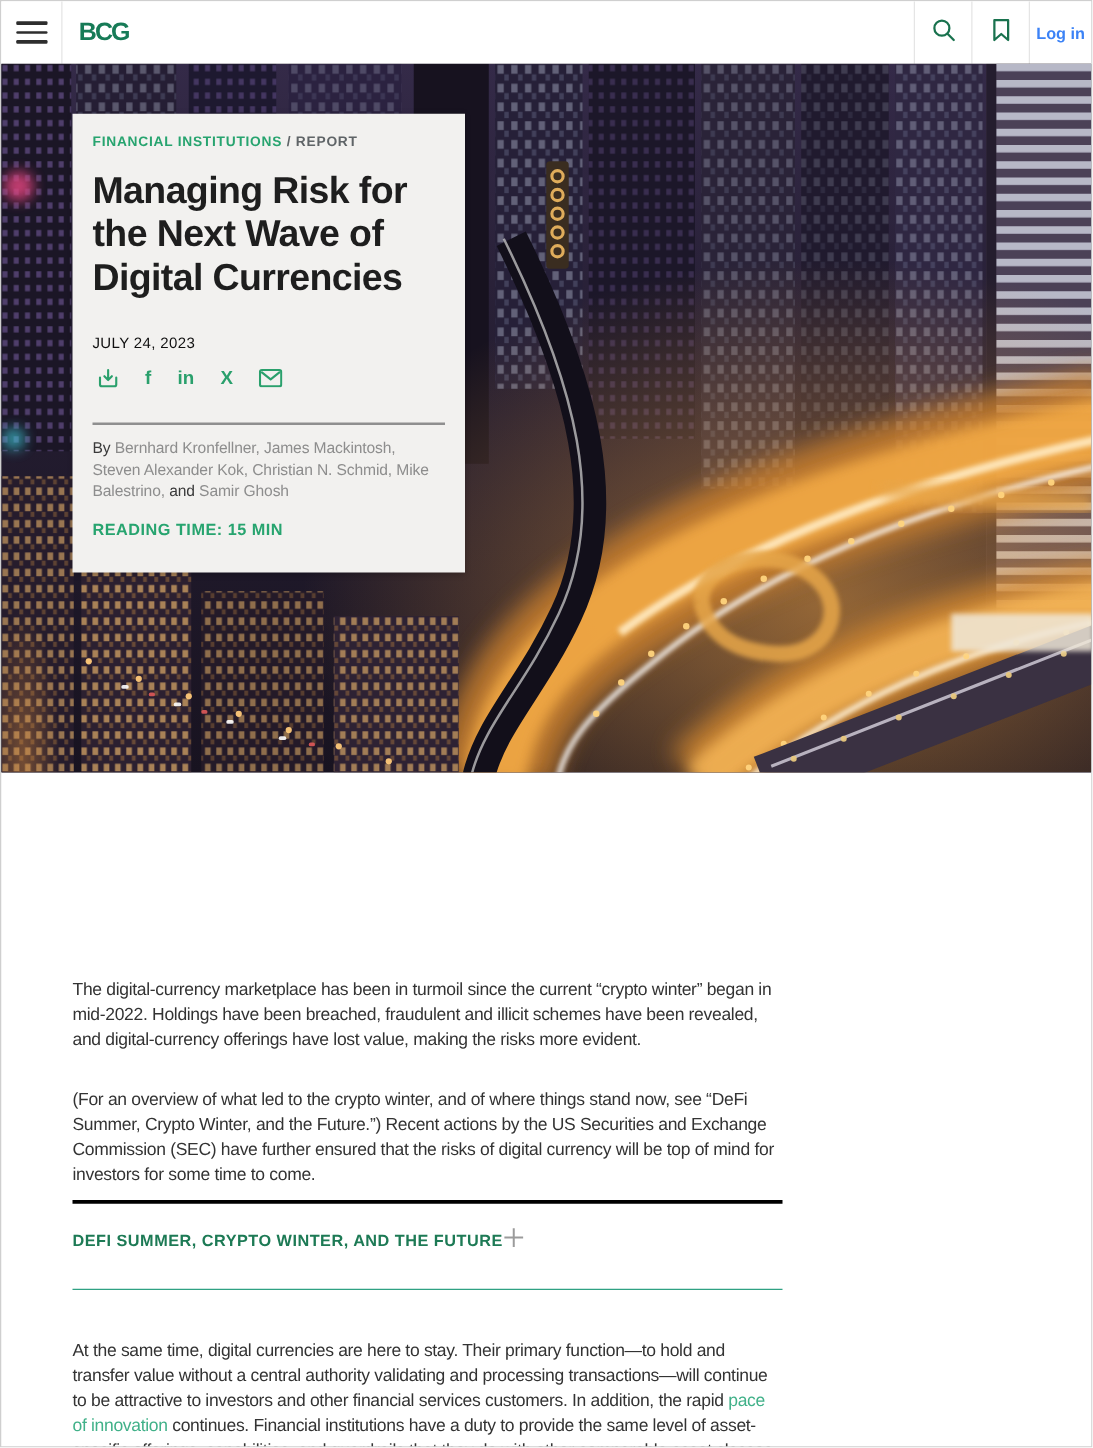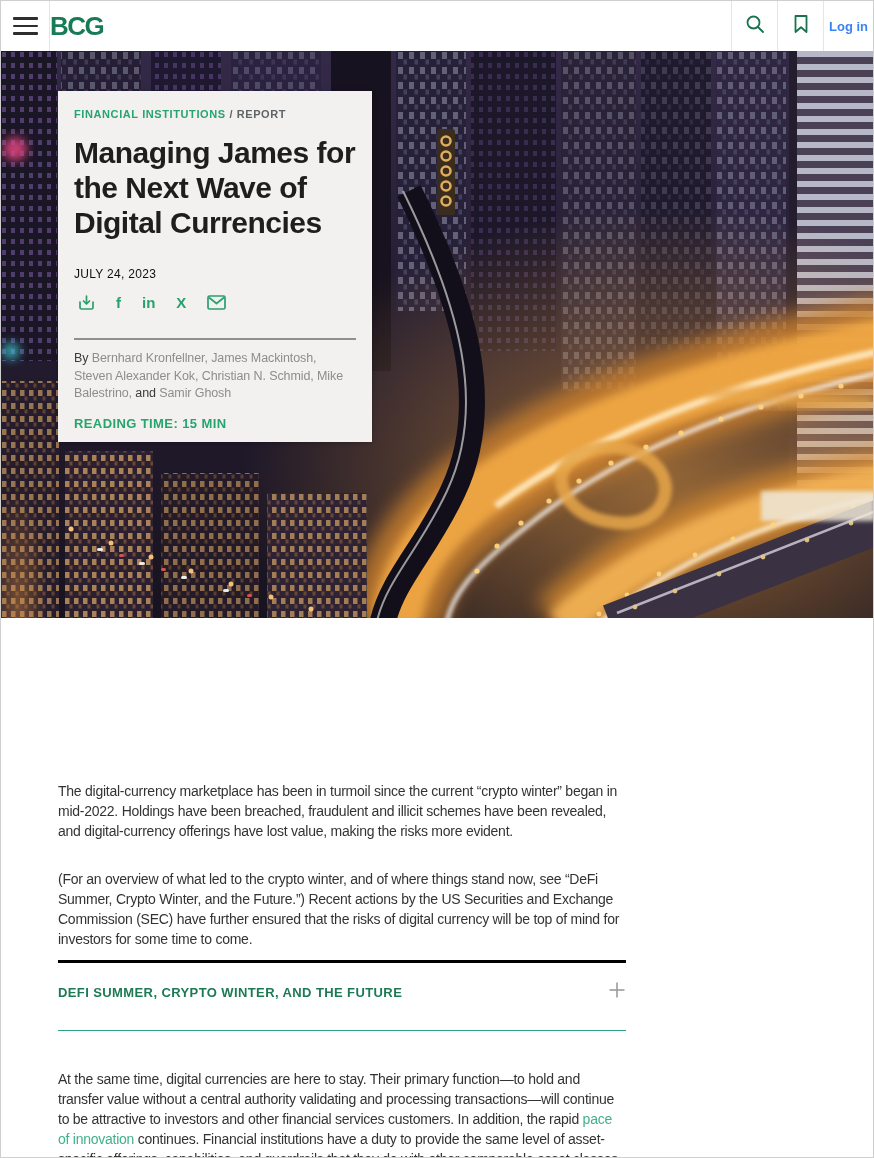--- a/index.html
+++ b/index.html
@@ -9,34 +9,34 @@
     width:874px; height:1158px; margin:0 auto; background:#fff;
     border:1px solid #cfcfcf; position:relative; overflow:hidden;
   }
 
   
   .topbar { height:50px; display:flex; align-items:stretch; background:#fff; }
   .menu-btn { width:49px; display:flex; align-items:center; justify-content:center;
     border-right:1px solid #e5e5e5; cursor:pointer; }
   .menu-lines { width:25px; }
   .menu-lines div { height:2.5px; background:#2e2e2e; margin:5px 0; border-radius:1px; }
-  .logo { margin-left:0; display:flex; align-items:center; font-weight:800;
-    font-size:26px; letter-spacing:-1.5px; color:#177b57; cursor:pointer; }
+  .logo { margin-left:13px; display:flex; align-items:center; font-weight:800;
+    font-size:20px; letter-spacing:-1.5px; color:#177b57; cursor:pointer; }
   .topbar-spacer { flex:1; }
   .top-icon-cell { width:46px; display:flex; align-items:center; justify-content:center;
     border-left:1px solid #e5e5e5; cursor:pointer; }
   .login-cell { width:50px; display:flex; align-items:center; justify-content:center;
     border-left:1px solid #e5e5e5; font-size:13px; font-weight:700; color:#3b82f6; cursor:pointer; }
 
   
   .hero { position:relative; height:567px; overflow:hidden; background:#1d1726; }
   .hero svg.scene { position:absolute; inset:0; display:block; }
   .hero-card {
     position:absolute; left:57px; top:40px; width:314px; min-height:345px;
-    background:#f2f1ef; padding:17px 16px 11px; box-shadow:0 1px 5px rgba(0,0,0,.25);
+    background:#f2f1ef; padding:17px 16px 27px; box-shadow:0 1px 5px rgba(0,0,0,.25);
   }
   .eyebrow { font-size:11px; font-weight:700; letter-spacing:.6px; color:#5f6467; }
   .eyebrow .cat { color:#27a46f; }
   .article-title { margin-top:15px; font-size:30px; line-height:35px; font-weight:700;
     letter-spacing:-.5px; color:#1e1e1e; }
   .pub-date { margin-top:27px; font-size:12px; font-weight:400; letter-spacing:.3px; color:#101010; }
   .share-row { margin-top:13px; margin-left:4px; display:flex; align-items:center; gap:21px; height:17px; }
   .share-row .glyph { font-size:15px; font-weight:800; color:#2aa06c; line-height:1; cursor:pointer; }
   .share-row svg { cursor:pointer; display:block; }
   .card-divider { margin-top:27px; height:2px; background:#8f8f8f; }
@@ -45,21 +45,21 @@
   .reading-time { margin-top:13px; font-size:13px; font-weight:700; letter-spacing:.4px; color:#27a46f; }
 
   
   .article-body { width:568px; margin:163px 0 0 57px; }
   .article-body p { font-size:14px; line-height:20px; letter-spacing:-.25px; color:#333; }
   .p2 { margin-top:28px; }
   .p3 { margin-top:38px; }
   .inline-link { color:#41b189; cursor:pointer; }
 
   .accordion { margin-top:11px; border-top:3px solid #000; border-bottom:1px solid #2fa183;
-    padding:18px 0 27px; display:flex; align-items:center; justify-content:space-between; cursor:pointer; }
+    padding:18px 0 27px; display:flex; align-items:center; cursor:pointer; }
   .accordion-title { font-size:13px; font-weight:700; letter-spacing:.4px; color:#1d7a55; }
 </style>
 </head>
 <body>
 
 <div class="page">
 
   <header class="topbar">
     <div class="menu-btn">
       <div class="menu-lines">
@@ -259,21 +259,21 @@
         <rect x="760" y="440" width="114" height="30" fill="#efe7d8" opacity=".85" filter="url(#f2)"></rect>
       </g>
     </svg>
 
     <div class="hero-card">
       <div class="eyebrow">
         <span class="cat">FINANCIAL INSTITUTIONS</span>
         <span>/</span>
         <span>REPORT</span>
       </div>
-      <h1 class="article-title">Managing James for the Next Wave of Digital Currencies</h1>
+      <h1 class="article-title">Managing Risk for the Next Wave of Digital Currencies</h1>
       <div class="pub-date">JULY 24, 2023</div>
 
       <div class="share-row">
         <span>
           <svg width="17" height="17" viewBox="0 0 17 17" fill="none">
             <path d="M2 8 V13.5 Q2 15 3.5 15 H13.5 Q15 15 15 13.5 V8" stroke="#2aa06c" stroke-width="1.7" stroke-linecap="round"></path>
             <path d="M8.5 2 V9.5 M5.5 7 L8.5 10 L11.5 7" stroke="#2aa06c" stroke-width="1.7" stroke-linecap="round" stroke-linejoin="round"></path>
           </svg>
         </span>
         <span class="glyph">f</span>

